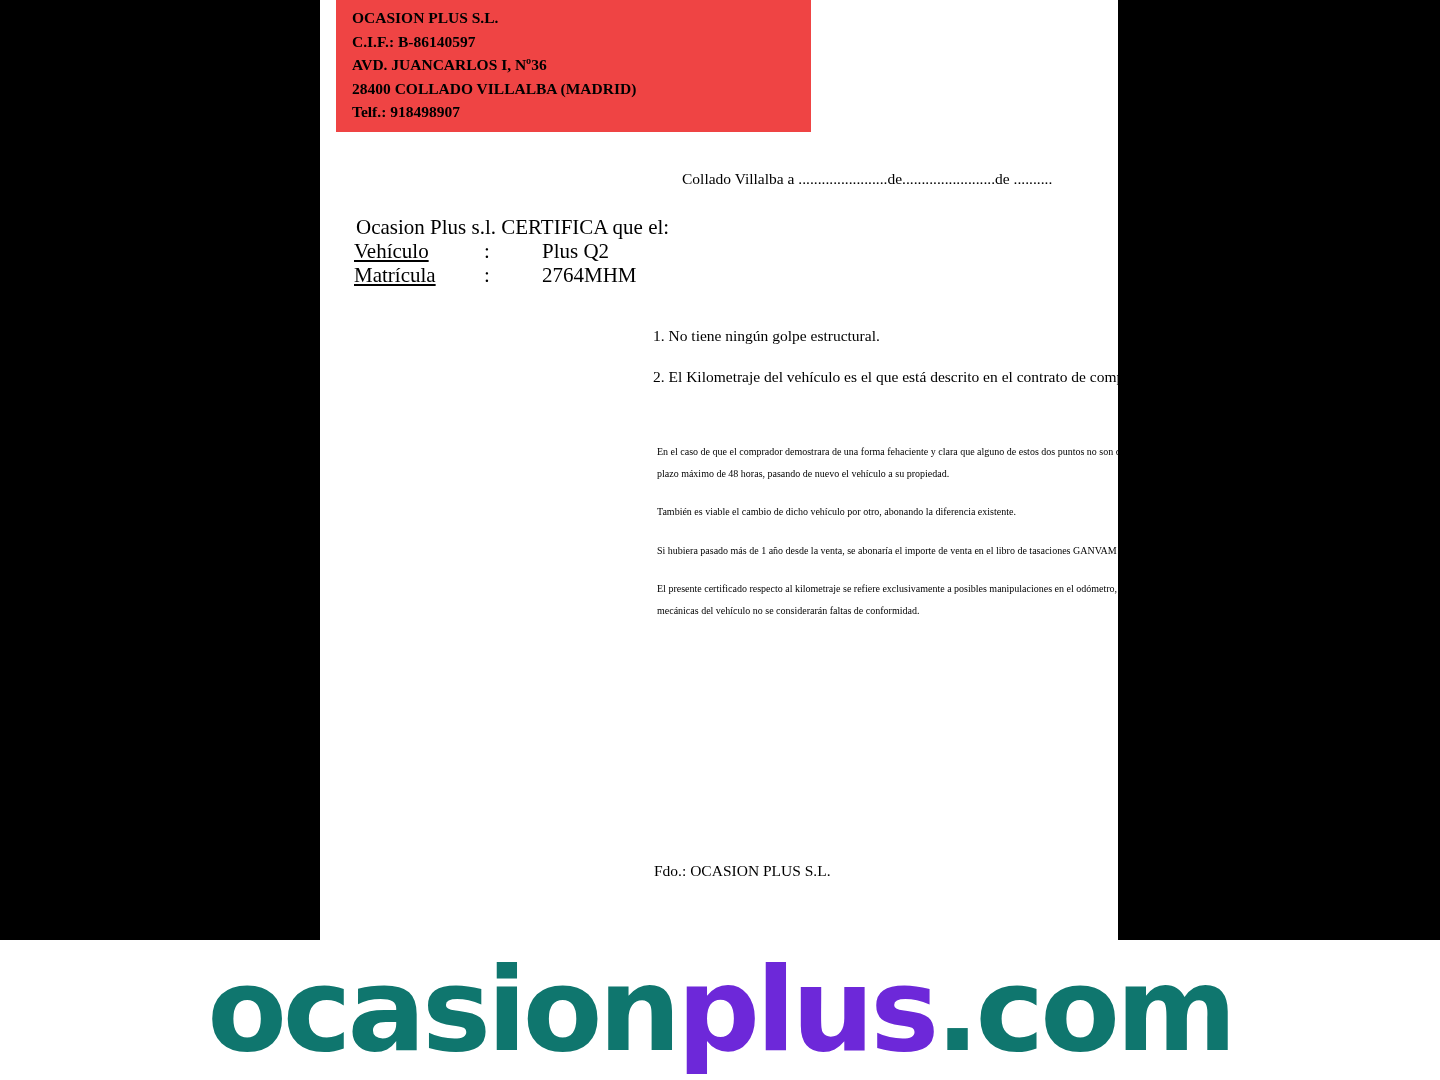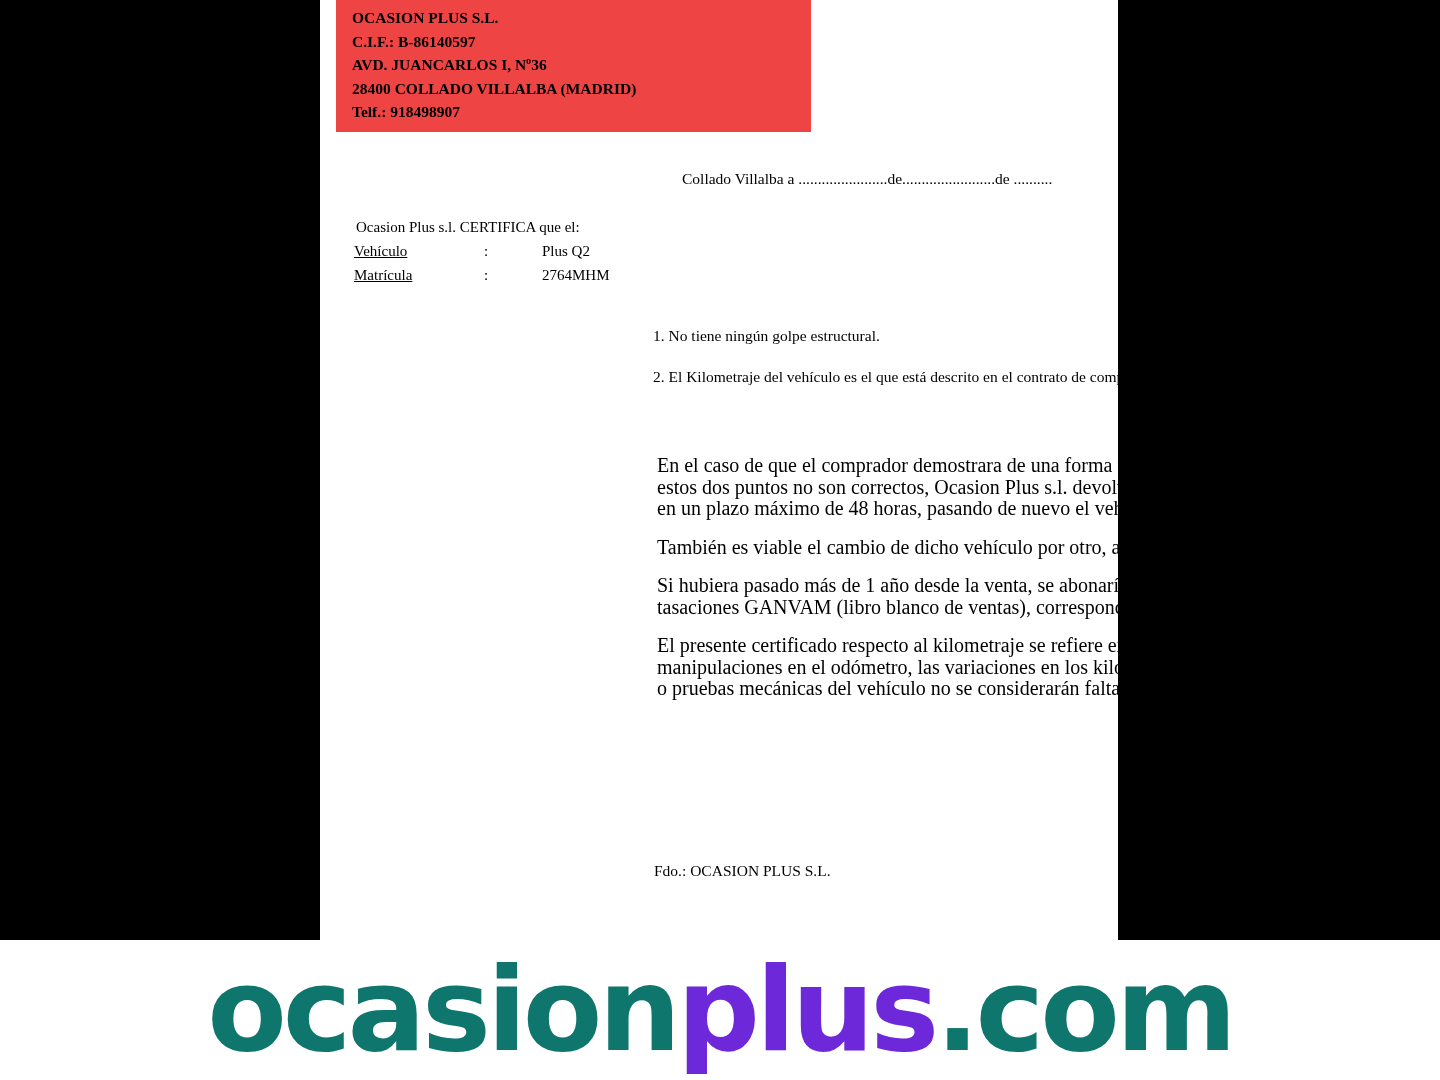--- a/index.html
+++ b/index.html
@@ -59,21 +59,21 @@
     font-size: 15.5px;
     color: #000;
     white-space: nowrap;
   }
 
   
   #certifies-block {
     position: absolute;
     left: 18px;
     top: 215px;
-    font-size: 15px;
+    font-size: 21px;
     line-height: 24px;
     color: #000;
   }
   #certifies-block .cert-intro {
     padding-left: 18px;
   }
   .kv-row {
     display: flex;
     align-items: flex-start;
     padding-left: 16px;
@@ -102,23 +102,23 @@
   }
   #points-block .point {
     margin-bottom: 19px;
     line-height: 22px;
   }
 
   
   #body-block {
     position: absolute;
     left: 337px;
-    top: 455px;
+    top: 441px;
     width: 760px;
-    font-size: 20px;
+    font-size: 10px;
     color: #000;
   }
   #body-block p {
     margin: 0 0 17px 0;
     line-height: 21.5px;
     text-align: left;
   }
 
   
   #signature-line {

